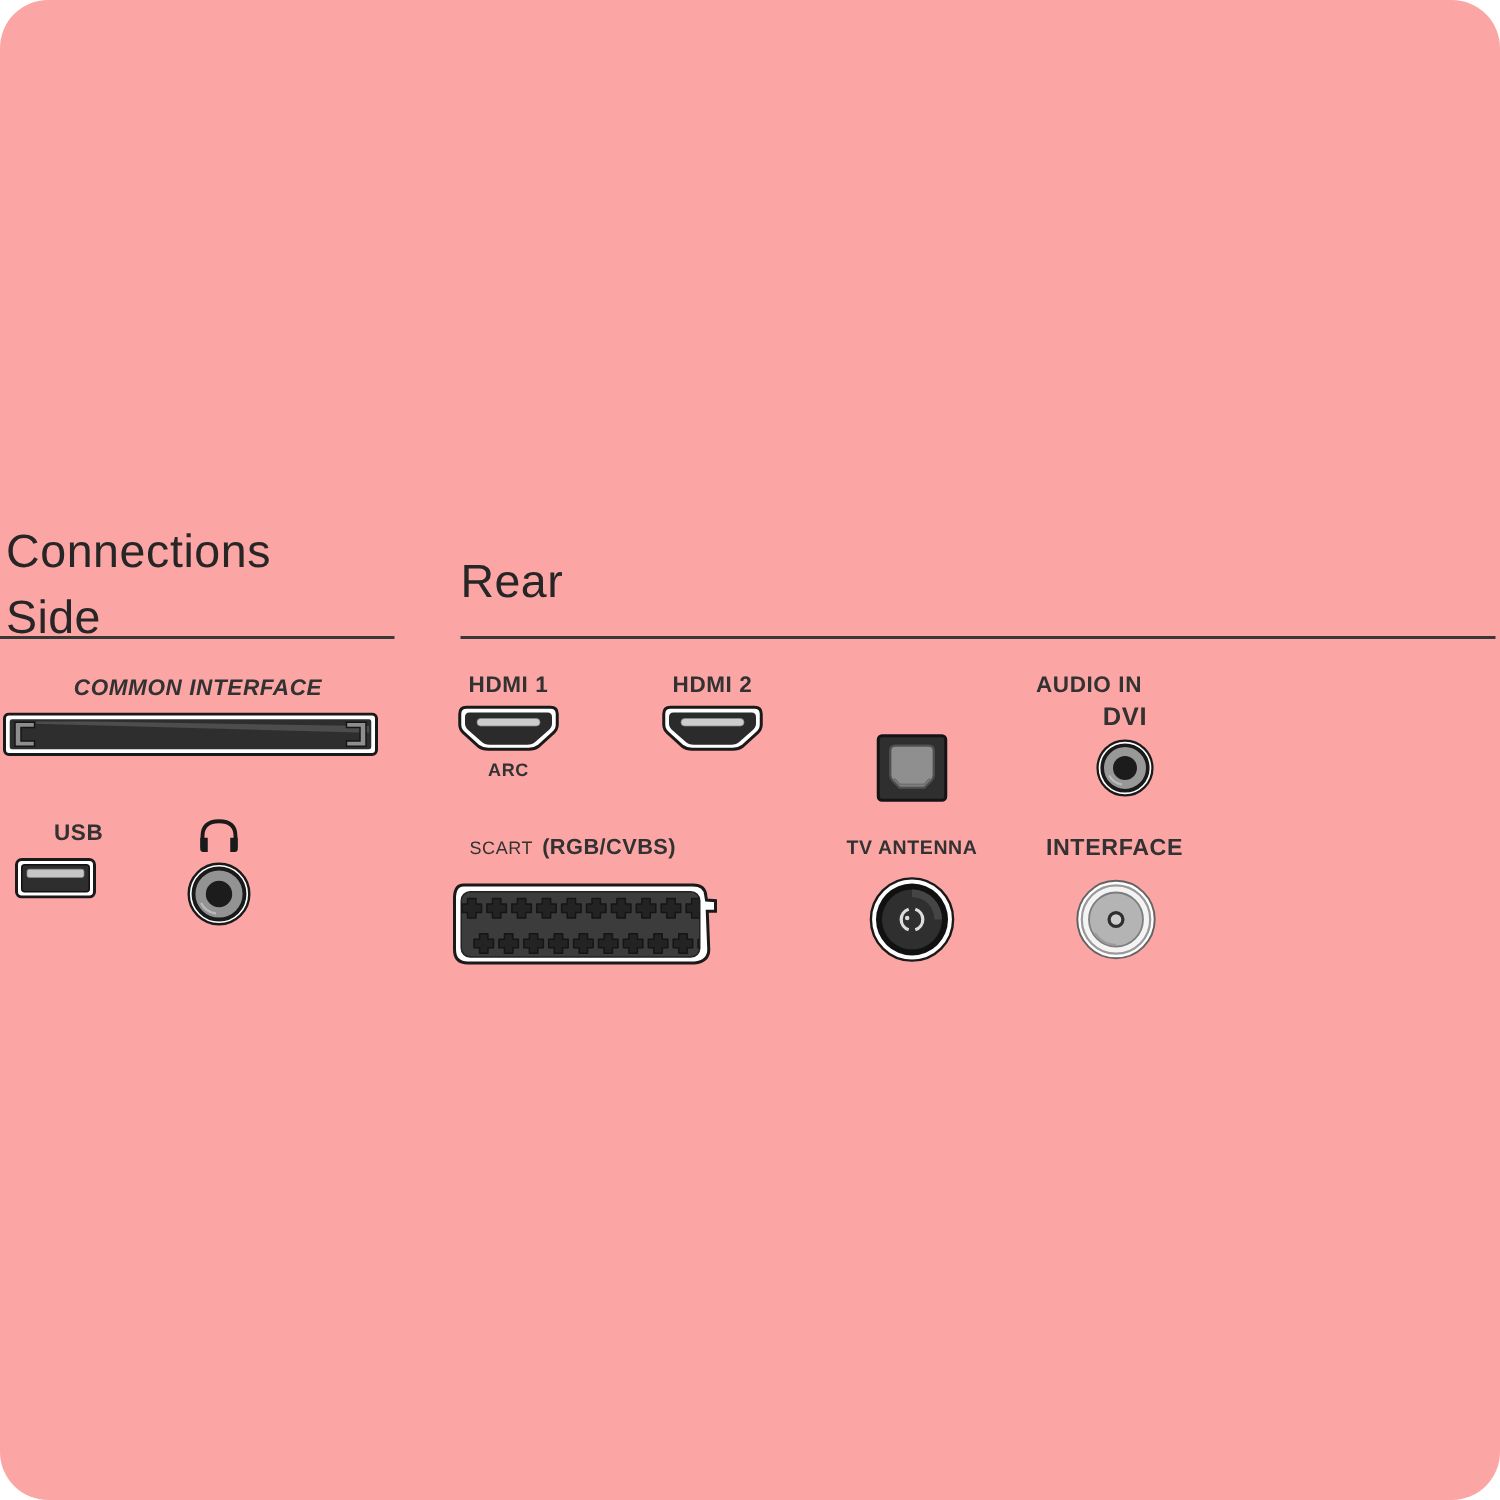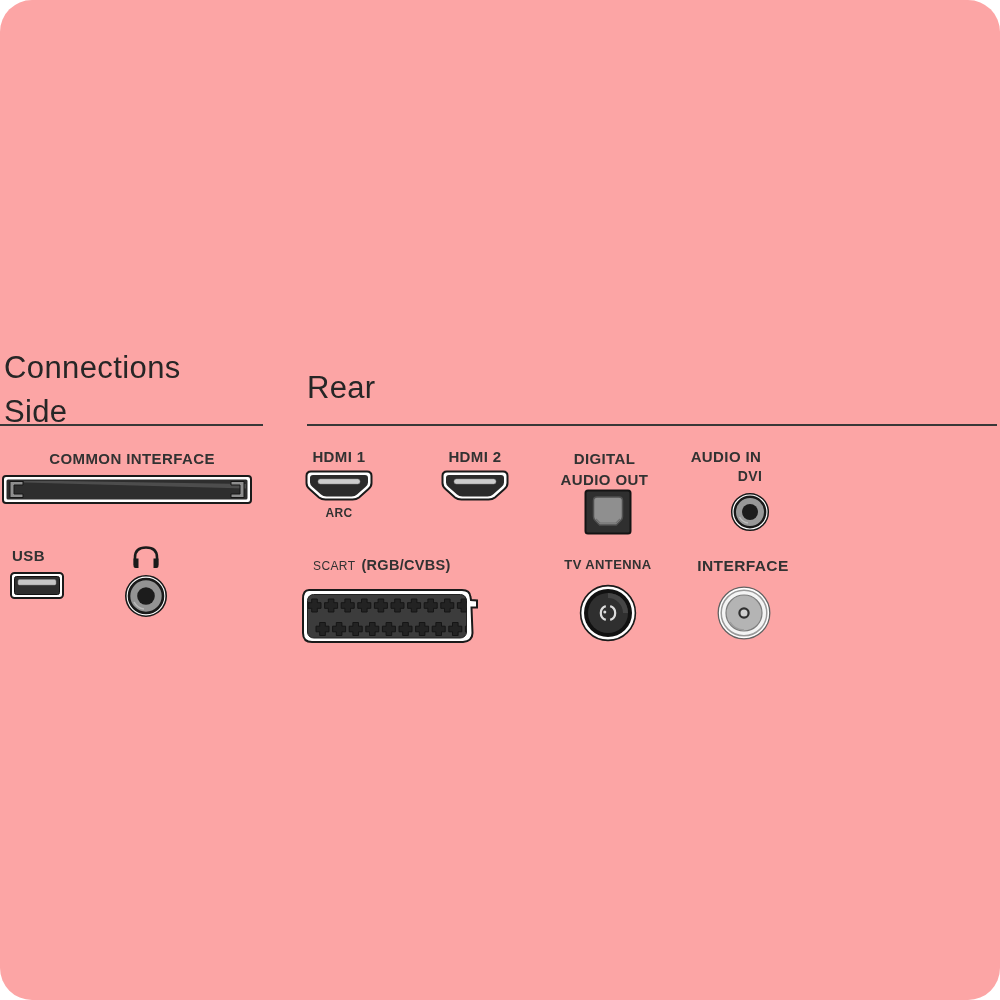--- a/index.html
+++ b/index.html
@@ -4,51 +4,51 @@
 <style>
   html,body{margin:0;padding:0;background:#fff;}
   .canvas{position:relative;width:1000px;height:1000px;background:#fca5a5;overflow:hidden;
           font-family:"Liberation Sans","DejaVu Sans",sans-serif;color:#2e2e2e;border-radius:32px;}
   .abs{position:absolute;}
   .page-title{font-size:31px;font-weight:300;letter-spacing:.4px;color:#262626;white-space:nowrap;}
   .sec-label{font-size:31px;font-weight:300;letter-spacing:.3px;color:#262626;white-space:nowrap;text-align:right;}
   .rule{position:absolute;border-top:2px solid #383838;height:0;}
   .plabel{position:absolute;font-size:15px;font-weight:700;letter-spacing:.4px;color:#323232;
           white-space:nowrap;text-align:center;}
-  .plabel.small{font-size:14px;}
+  .plabel.small{font-size:17px;}
   .two-line{line-height:21px;}
   .scart-label{position:absolute;white-space:nowrap;color:#323232;}
   .scart-label .big{font-size:12px;font-weight:400;letter-spacing:.4px;}
   .scart-label .paren{font-size:14.5px;font-weight:700;letter-spacing:.3px;margin-left:6px;}
   svg{display:block;}
 </style>
 </head>
 <body>
 
 <div class="canvas">
 
   <div class="abs page-title" style="left:4px;top:350px;">Connections</div>
 
   <div class="abs sec-label" style="left:4px;top:394px;">Side</div>
   <div class="rule" style="left:0;top:424px;width:263px;"></div>
 
   <div class="abs sec-label" style="left:307px;top:370px;">Rear</div>
   <div class="rule" style="left:307px;top:424px;width:690px;"></div>
 
-  <div class="plabel" style="left:28px;top:450px;width:208px;">COMMON INTERFACE</div>
+  <div class="plabel" style="left:28px;top:450px;width:208px;font-style:italic;">COMMON INTERFACE</div>
 
   <svg class="abs" style="left:2px;top:475px;" width="250" height="29" viewBox="0 0 250 29">
     <rect x="1" y="1" width="248" height="27" rx="3" fill="#ffffff" stroke="#1a1a1a" stroke-width="2"></rect>
     <rect x="4.5" y="4.5" width="241" height="20" rx="1.5" fill="#2e2e2e"></rect>
     <polygon points="22,7.5 244,13.5 244,9 60,6 22,6" fill="#4d4d4d"></polygon>
     <path d="M21,6.5 H8 V22.5 H21 V19 H12 V10 H21 Z" fill="#8e8e8e" stroke="#161616" stroke-width="1"></path>
     <path d="M229,6.5 H242 V22.5 H229 V19 H238 V10 H229 Z" fill="#8e8e8e" stroke="#161616" stroke-width="1"></path>
   </svg>
 
-  <div class="plabel" style="left:12px;top:547px;text-align:left;">USB</div>
+  <div class="plabel" style="left:36px;top:547px;text-align:left;">USB</div>
 
   <svg class="abs" style="left:10px;top:572px;" width="54" height="27" viewBox="0 0 54 27">
     <rect x="1" y="1" width="52" height="25" rx="3.5" fill="#ffffff" stroke="#1a1a1a" stroke-width="2"></rect>
     <rect x="4.5" y="4.5" width="45" height="18" rx="2" fill="#2e2e2e" stroke="#111111" stroke-width="1"></rect>
     <rect x="8" y="7.5" width="38" height="5.5" rx="1.5" fill="#c6c6c6" stroke="#8a8a8a" stroke-width="0.5"></rect>
   </svg>
 
   <svg class="abs" style="left:131px;top:544px;" width="30" height="28" viewBox="0 0 30 28">
     <path d="M4,21 V13.5 Q4,3.5 15,3.5 Q26,3.5 26,13.5 V21" fill="none" stroke="#1a1a1a" stroke-width="2.6"></path>
     <path d="M2.5,14.5 h5 v9.5 h-3 q-2,0 -2,-2 Z" fill="#1a1a1a"></path>
@@ -73,24 +73,20 @@
   <div class="plabel" style="left:303px;top:506px;width:72px;font-size:12px;">ARC</div>
 
   <div class="plabel" style="left:439px;top:448px;width:72px;">HDMI 2</div>
 
   <svg class="abs" style="left:441px;top:470px;" width="68" height="33" viewBox="0 0 68 33">
     <path d="M6,1.5 H62 Q66.5,1.5 66.5,6 V13 Q66.5,16.5 63.5,19 L54,27.5 Q51.5,29.5 47.5,29.5 H20.5 Q16.5,29.5 14,27.5 L4.5,19 Q1.5,16.5 1.5,13 V6 Q1.5,1.5 6,1.5 Z" fill="#ffffff" stroke="#1a1a1a" stroke-width="2"></path>
     <path d="M8,5 H60 Q63,5 63,8 V12.5 Q63,15 60.5,17 L52,24.5 Q50,26.5 46.5,26.5 H21.5 Q18,26.5 16,24.5 L7.5,17 Q5,15 5,12.5 V8 Q5,5 8,5 Z" fill="#2b2b2b"></path>
     <rect x="13" y="9" width="42" height="5" rx="2.5" fill="#cdcdcd" stroke="#8a8a8a" stroke-width="0.5"></rect>
   </svg>
 
-  <div class="plabel two-line" style="left:548px;top:448px;width:113px;">
-    <div>DIGITAL</div>
-    <div>AUDIO OUT</div>
-  </div>
 
   <svg class="abs" style="left:584px;top:489px;" width="48" height="46" viewBox="0 0 48 46">
     <rect x="1.5" y="1.5" width="45" height="43" rx="2.5" fill="#2f2f2f" stroke="#141414" stroke-width="2"></rect>
     <path d="M13,8 H35 Q38.5,8 38.5,11.5 V27.5 Q38.5,29.8 37,31.3 L32.3,36 H15.7 L11,31.3 Q9.5,29.8 9.5,27.5 V11.5 Q9.5,8 13,8 Z" fill="#8f8f8f" stroke="#515151" stroke-width="1.5"></path>
     <path d="M12,30 L16,34 H32 L36,30" fill="none" stroke="#707070" stroke-width="1.2"></path>
   </svg>
 
   <div class="plabel" style="left:670px;top:448px;width:112px;">AUDIO IN</div>
   <div class="plabel small" style="left:694px;top:468px;width:112px;">DVI</div>
 

